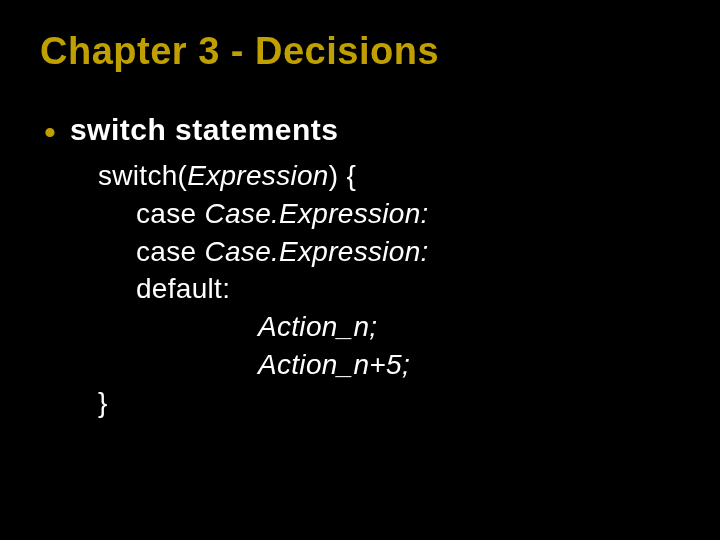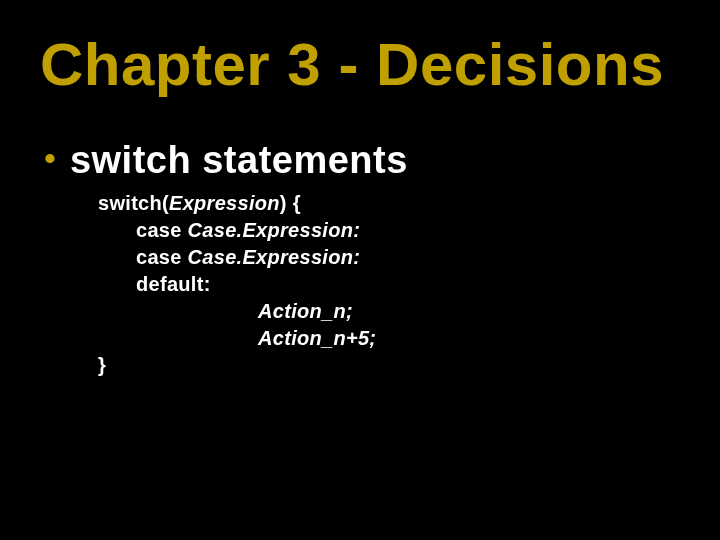--- a/index.html
+++ b/index.html
@@ -14,53 +14,53 @@
   .slide {
     width: 720px;
     height: 540px;
     background: #000000;
     position: relative;
     box-sizing: border-box;
     padding: 30px 40px 20px 40px;
   }
   .title {
     color: #c0a000; 
-    font-size: 60px;
+    font-size: 38px;
     font-weight: 900;
     letter-spacing: 0.5px;
     font-family: "Arial Black", Arial, sans-serif;
     margin-bottom: 40px;
   }
   .bullet-row {
     display: flex;
     align-items: flex-start;
     gap: 14px;
     margin-left: 4px;
   }
   .bullet-dot {
     color: #c0a000;
     font-size: 34px;
     line-height: 34px;
     margin-top: 2px;
   }
   .bullet-text {
     color: #ffffff;
-    font-size: 38px;
+    font-size: 30px;
     font-weight: 900;
     font-family: "Arial Black", Arial, sans-serif;
     letter-spacing: 0.5px;
   }
   .code-block {
     margin-top: 8px;
     margin-left: 58px;
     color: #ffffff;
-    font-size: 20px;
+    font-size: 28px;
     line-height: 1.35;
     font-family: "Arial Black", Arial, sans-serif;
-    font-weight: 700;
+    font-weight: 400;
     letter-spacing: 0.3px;
   }
   .code-line {
     white-space: pre;
   }
   .kw {
     font-style: normal;
   }
   .it {
     font-style: italic;

